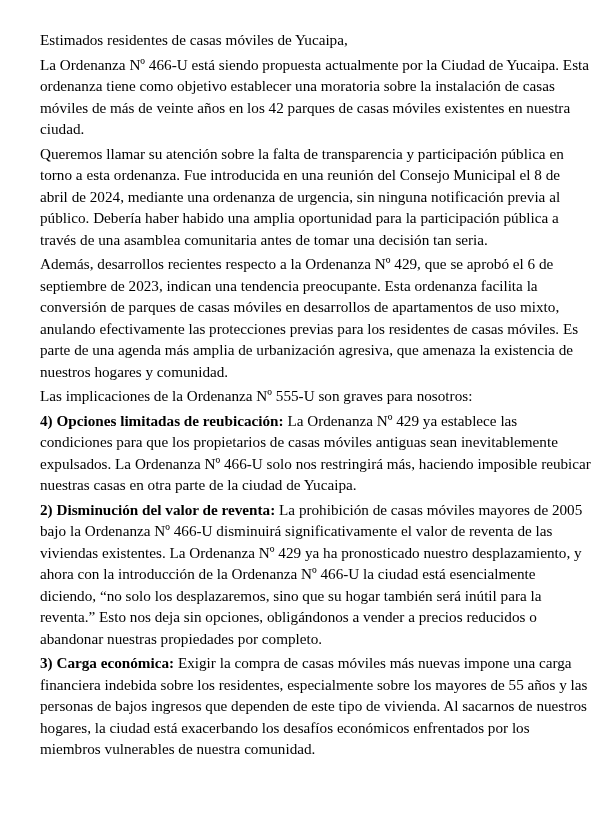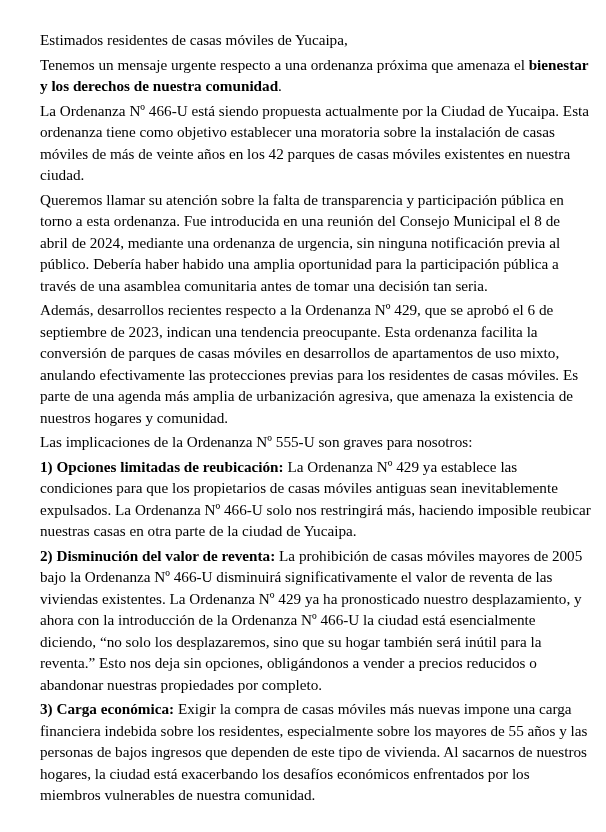--- a/index.html
+++ b/index.html
@@ -31,22 +31,21 @@
   .page strong {
     font-weight: bold;
   }
 </style>
 </head>
 <body>
 
 <main class="page">
   <article id="document-body">
       <p><span>Estimados residentes de casas móviles de Yucaipa,</span></p>
-      <p><span>Tenemos un mensaje urgente respecto a una ordenanza próxima que amenaza el </span><strong>bienestar y los derechos de nuestra comunidad</strong><span>.</span></p>
       <p><span>La Ordenanza Nº 466-U está siendo propuesta actualmente por la Ciudad de Yucaipa. Esta ordenanza tiene como objetivo establecer una moratoria sobre la instalación de casas móviles de más de veinte años en los 42 parques de casas móviles existentes en nuestra ciudad.</span></p>
       <p><span>Queremos llamar su atención sobre la falta de transparencia y participación pública en torno a esta ordenanza. Fue introducida en una reunión del Consejo Municipal el 8 de abril de 2024, mediante una ordenanza de urgencia, sin ninguna notificación previa al público. Debería haber habido una amplia oportunidad para la participación pública a través de una asamblea comunitaria antes de tomar una decisión tan seria.</span></p>
       <p><span>Además, desarrollos recientes respecto a la Ordenanza Nº 429, que se aprobó el 6 de septiembre de 2023, indican una tendencia preocupante. Esta ordenanza facilita la conversión de parques de casas móviles en desarrollos de apartamentos de uso mixto, anulando efectivamente las protecciones previas para los residentes de casas móviles. Es parte de una agenda más amplia de urbanización agresiva, que amenaza la existencia de nuestros hogares y comunidad.</span></p>
       <p><span>Las implicaciones de la Ordenanza Nº 555-U son graves para nosotros:</span></p>
-      <p><strong>1) Opciones limitadas de reubicación:</strong><span> La Ordenanza Nº 429 ya establece las condiciones para que los propietarios de casas móviles antiguas sean inevitablemente expulsados. La Ordenanza Nº 466-U solo nos restringirá más, haciendo imposible reubicar nuestras casas en otra parte de la ciudad de Yucaipa.</span></p>
+      <p><strong>4) Opciones limitadas de reubicación:</strong><span> La Ordenanza Nº 429 ya establece las condiciones para que los propietarios de casas móviles antiguas sean inevitablemente expulsados. La Ordenanza Nº 466-U solo nos restringirá más, haciendo imposible reubicar nuestras casas en otra parte de la ciudad de Yucaipa.</span></p>
       <p><strong>2) Disminución del valor de reventa:</strong><span> La prohibición de casas móviles mayores de 2005 bajo la Ordenanza Nº 466-U disminuirá significativamente el valor de reventa de las viviendas existentes. La Ordenanza Nº 429 ya ha pronosticado nuestro desplazamiento, y ahora con la introducción de la Ordenanza Nº 466-U la ciudad está esencialmente diciendo, “no solo los desplazaremos, sino que su hogar también será inútil para la reventa.” Esto nos deja sin opciones, obligándonos a vender a precios reducidos o abandonar nuestras propiedades por completo.</span></p>
       <p><strong>3) Carga económica:</strong><span> Exigir la compra de casas móviles más nuevas impone una carga financiera indebida sobre los residentes, especialmente sobre los mayores de 55 años y las personas de bajos ingresos que dependen de este tipo de vivienda. Al sacarnos de nuestros hogares, la ciudad está exacerbando los desafíos económicos enfrentados por los miembros vulnerables de nuestra comunidad.</span></p>
     </article>
 </main>
 
 </body></html>

